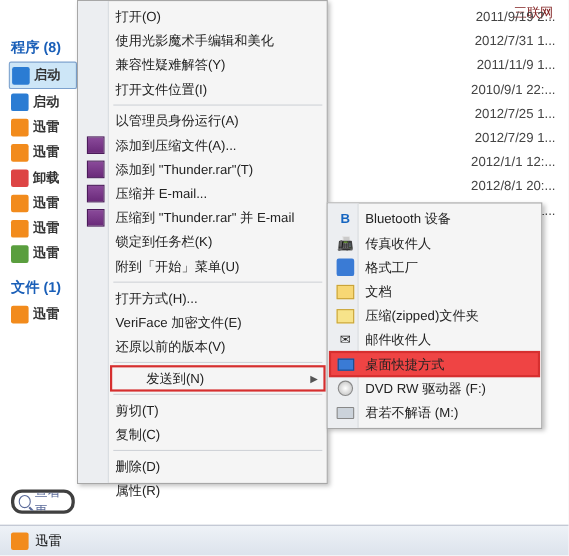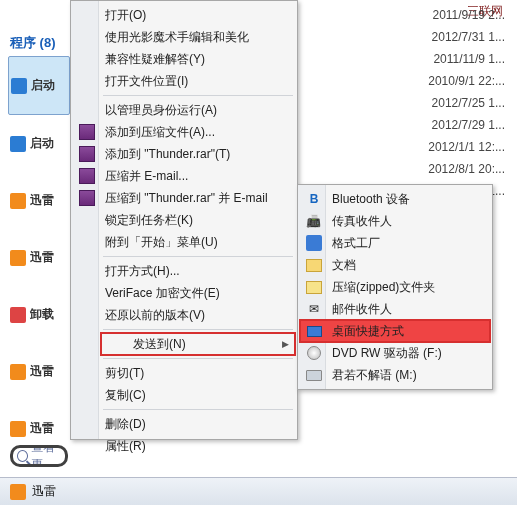--- a/index.html
+++ b/index.html
@@ -3,21 +3,21 @@
 <meta charset="utf-8">
 <style>
 * { margin: 0; padding: 0; box-sizing: border-box; font-family: "Microsoft YaHei", "SimSun", sans-serif; font-size: 12px; }
 body { width: 517px; height: 505px; background: #f0f0f0; overflow: hidden; position: relative; }
 
 .main-area { position: absolute; left: 0; top: 0; width: 517px; height: 505px; background: #fff; }
 
 
 .sidebar { position: absolute; left: 8px; top: 30px; width: 62px; font-weight: bold; }
 .cat-header { color: #1a5fb8; font-size: 13px; padding: 4px 2px; }
-.side-item { display: flex; align-items: center; gap: 4px; padding: 20px 2px; color: #333; white-space: nowrap; overflow: hidden; }
+.side-item { display: flex; align-items: center; gap: 4px; padding: 3px 2px; color: #333; white-space: nowrap; overflow: hidden; }
 .side-item.selected { background: #cde6f7; border: 1px solid #7da2ce; border-radius: 2px; }
 .sq-icon { width: 16px; height: 16px; display: inline-flex; align-items: center; justify-content: center; font-size: 10px; border-radius: 2px; }
 .ic-blue { background: #2b7cd3; color: #fff; }
 .ic-orange { background: #f28b1c; color: #fff; }
 .ic-red { background: #d44; color: #fff; }
 .ic-green { background: #5a9e3e; color: #fff; }
 
 
 .top-folder { position: absolute; left: 175px; top: 3px; display: flex; align-items: center; gap: 5px; }
 .folder-icon { width: 16px; height: 13px; background: #f7d774; border: 1px solid #c9a43a; border-radius: 1px; }

